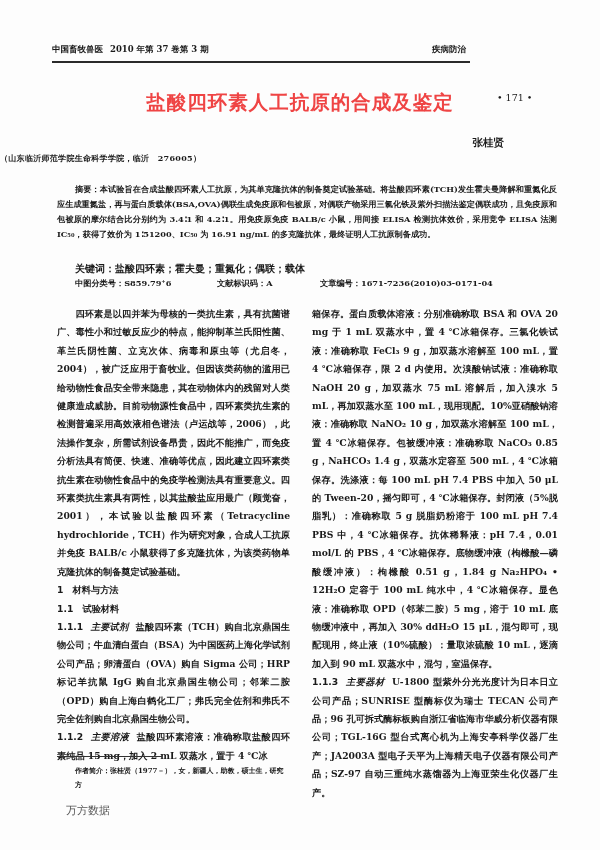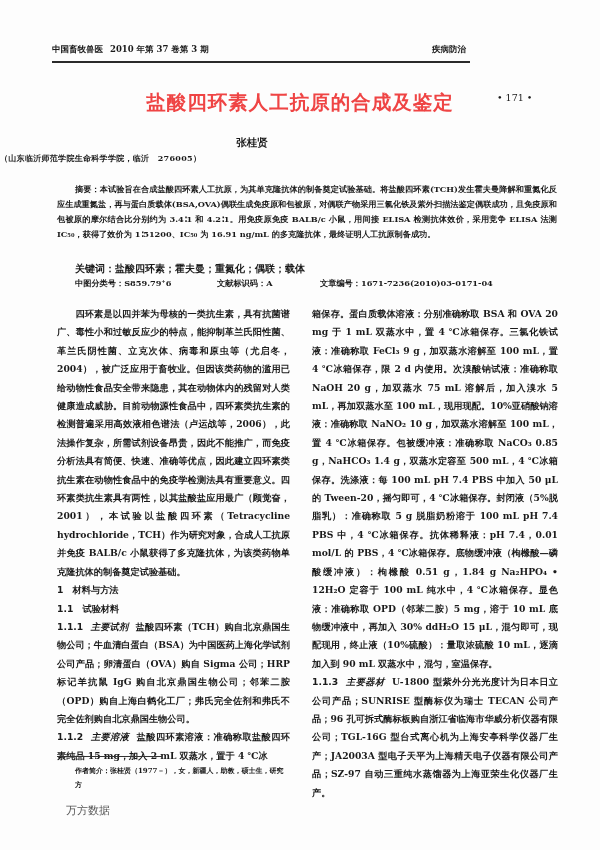--- a/index.html
+++ b/index.html
@@ -8,21 +8,21 @@
     font-family: "DejaVu Serif", "Liberation Serif", serif; color: #1a1a1a;
   }
   .abs { position: absolute; }
   .runhead { top: 44px; left: 52px; width: 500px; height: 14px; font-size: 8.5px; font-weight: bold; }
   .runhead .l { position: absolute; left: 0; top: 0; }
   .runhead .l2 { position: absolute; left: 58px; top: 0; }
   .runhead .c { position: absolute; left: 380px; top: 0; }
   .runhead .r { position: absolute; left: 445px; top: 6px; font-size: 9.5px; font-weight: normal; margin-top: 42px; }
   .rule-full { top: 61px; left: 52px; width: 418px; height: 1.5px; background: #2a2a2a; }
   .title { top: 89px; left: 0; width: 600px; text-align: center; font-family: "DejaVu Sans", sans-serif; font-weight: bold; font-size: 19.5px; letter-spacing: 1px; color: #ef4444; }
-  .author { top: 136px; left: 0; width: 504px; text-align: center; font-size: 10.5px; font-weight: bold; }
+  .author { top: 136px; left: 0; width: 504px; text-align: right; font-size: 10.5px; font-weight: bold; }
   .affil { top: 153px; left: 0; width: 556px; font-size: 8px; font-weight: bold; letter-spacing: 0.3px; }
   .abstract { top: 182px; left: 57px; width: 500px; font-size: 8.2px; line-height: 15px; font-weight: bold; text-align: justify; }
   .abstract p { margin: 0; text-indent: 2.2em; }
   .kw { top: 262px; left: 75px; font-size: 10px; font-weight: bold; }
   .cls { top: 278px; left: 75px; width: 480px; font-size: 8.2px; font-weight: bold; }
   .cls span { position: absolute; top: 0; white-space: nowrap; }
   .col { font-size: 9.2px; line-height: 18.4px; text-align: justify; font-weight: bold; }
   .col p { margin: 0; }
   .left { top: 305px; left: 57px; width: 233px; }
   .right { top: 305px; left: 312px; width: 246px; }

